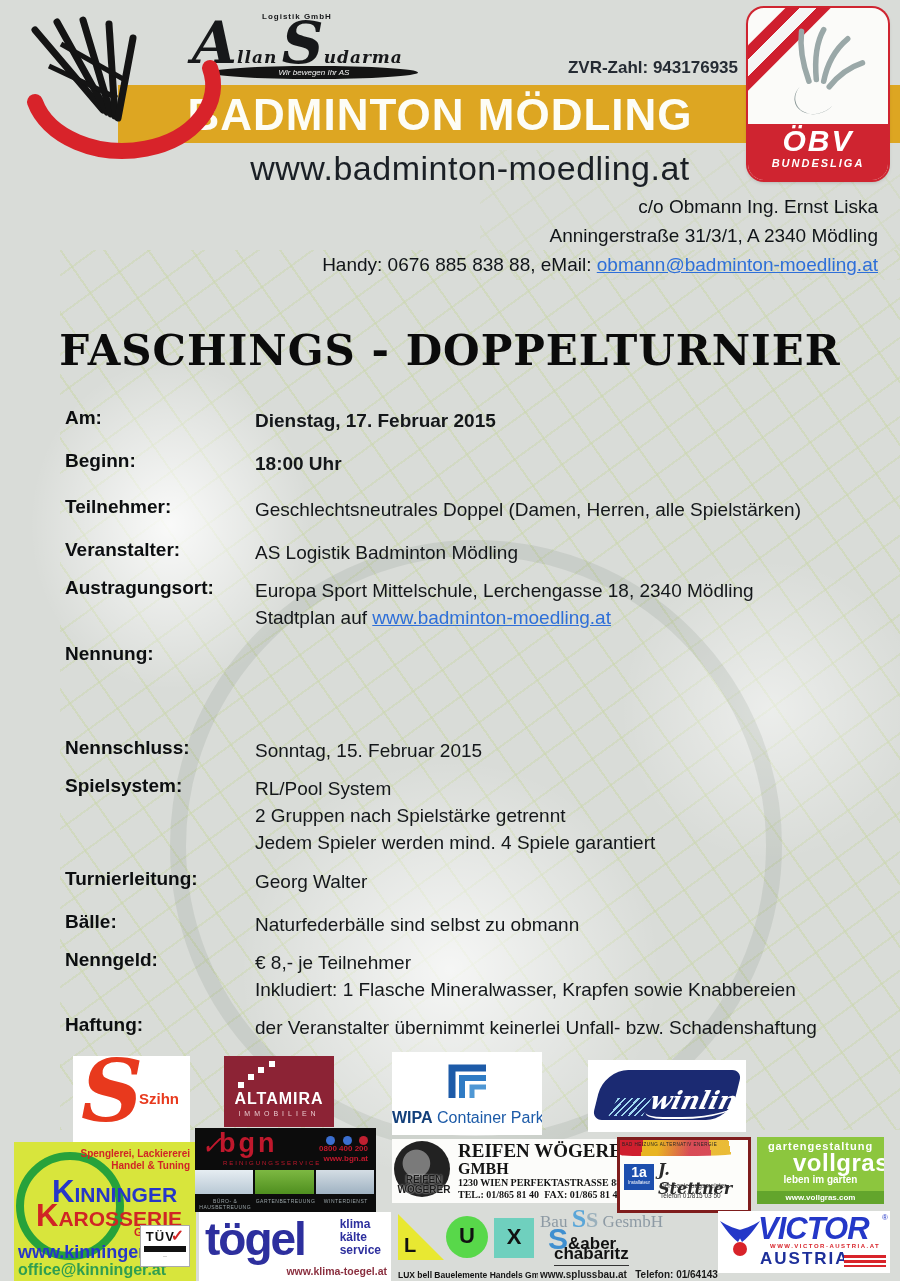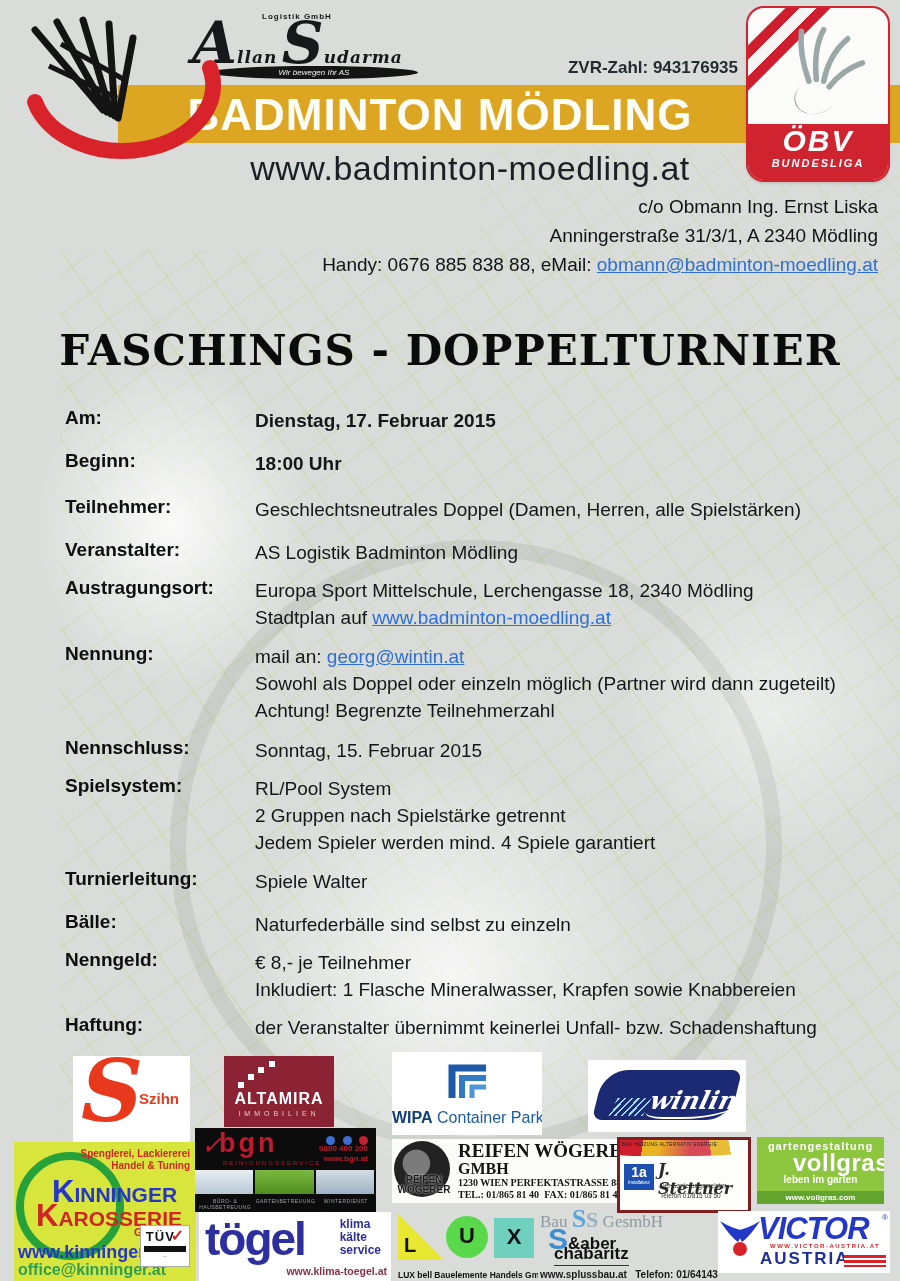--- a/index.html
+++ b/index.html
@@ -256,50 +256,45 @@
   </div>
   <div class="drow" style="top:577px">
     <div class="dlabel">Austragungsort:</div>
     <div class="dval">
       <div class="dline">Europa Sport Mittelschule, Lerchengasse 18, 2340 Mödling</div>
       <div class="dline"><span>Stadtplan auf </span><a class="lnk">www.badminton-moedling.at</a></div>
     </div>
   </div>
   <div class="drow" style="top:643px">
     <div class="dlabel">Nennung:</div>
-    <div class="dval">
-      <div class="dline"><span>mail an: </span><a class="lnk">georg@wintin.at</a></div>
-      <div class="dline">Sowohl als Doppel oder einzeln möglich (Partner wird dann zugeteilt)</div>
-      <div class="dline">Achtung! Begrenzte Teilnehmerzahl</div>
-    </div>
   </div>
   <div class="drow" style="top:737px">
     <div class="dlabel">Nennschluss:</div>
     <div class="dval">
         <div class="dline">Sonntag, 15. Februar 2015</div>
       </div>
   </div>
   <div class="drow" style="top:775px">
     <div class="dlabel">Spielsystem:</div>
     <div class="dval">
       <div class="dline">RL/Pool System</div>
       <div class="dline">2 Gruppen nach Spielstärke getrennt</div>
       <div class="dline">Jedem Spieler werden mind. 4 Spiele garantiert</div>
     </div>
   </div>
   <div class="drow" style="top:868px">
     <div class="dlabel">Turnierleitung:</div>
     <div class="dval">
-        <div class="dline">Spiele Walter</div>
+        <div class="dline">Georg Walter</div>
       </div>
   </div>
   <div class="drow" style="top:911px">
     <div class="dlabel">Bälle:</div>
     <div class="dval">
-        <div class="dline">Naturfederbälle sind selbst zu einzeln</div>
+        <div class="dline">Naturfederbälle sind selbst zu obmann</div>
       </div>
   </div>
   <div class="drow" style="top:949px">
     <div class="dlabel">Nenngeld:</div>
     <div class="dval">
       <div class="dline">€ 8,- je Teilnehmer</div>
       <div class="dline">Inkludiert: 1 Flasche Mineralwasser, Krapfen sowie Knabbereien</div>
     </div>
   </div>
   <div class="drow" style="top:1014px">

